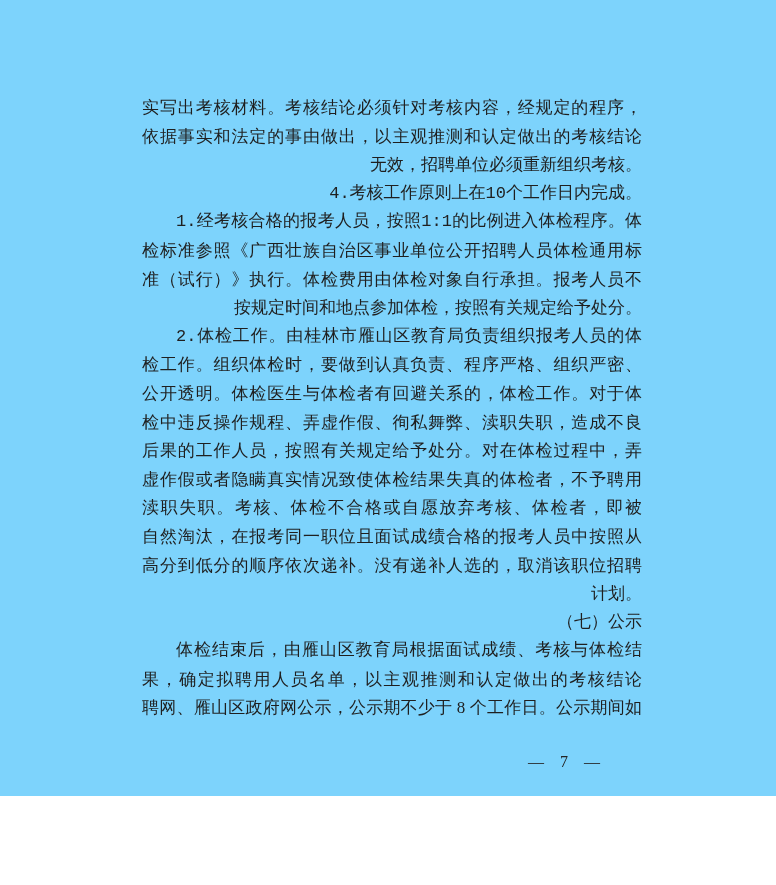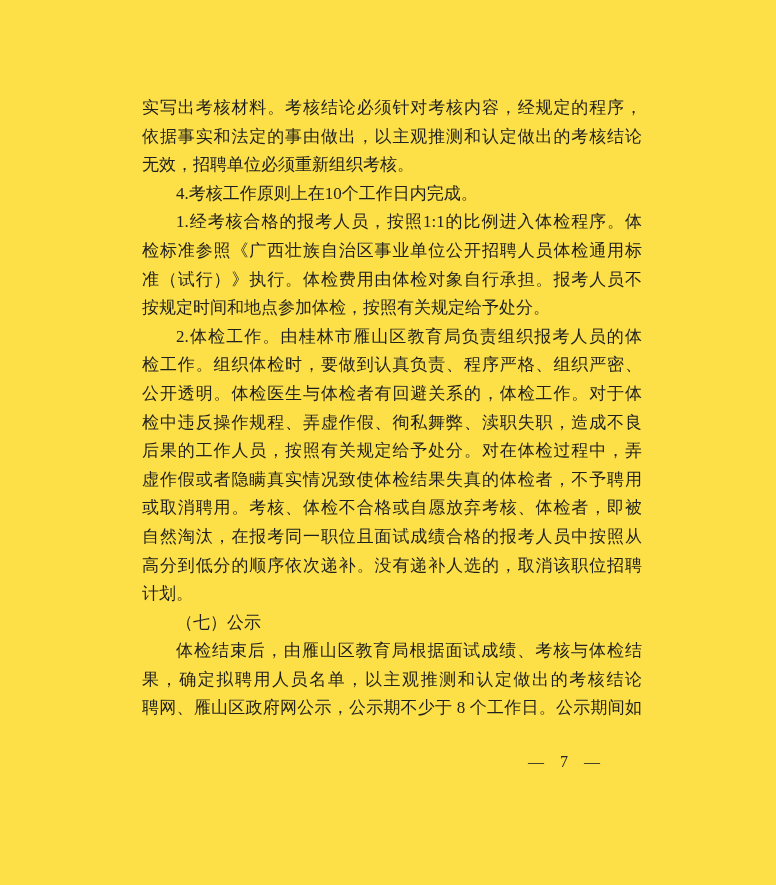--- a/index.html
+++ b/index.html
@@ -7,46 +7,47 @@
     padding: 0;
   }
   body {
     width: 776px;
     height: 885px;
     background: #ffffff;
   }
   .page {
     position: relative;
     width: 776px;
-    height: 885px;
-    background: #fde047;
+    height: 796px;
+    background: #7dd3fc;
     overflow: hidden;
     font-family: "Liberation Serif", "DejaVu Serif", serif;
     color: #1f1f1f;
   }
   .text-block {
     position: absolute;
     left: 142px;
     top: 94px;
     width: 500px;
   }
   .line {
     font-size: 17px;
     line-height: 28.6px;
     height: 28.6px;
     white-space: normal;
-    text-align: left;
+    text-align: right;
   }
   .line.justify {
     text-align: justify;
     text-align-last: justify;
     text-justify: inter-character;
   }
   .line.indent {
     text-indent: 2em;
+    font-family: Liberation Mono, monospace;
   }
   .page-footer {
     position: absolute;
     top: 752px;
     left: 528px;
     font-size: 16px;
     line-height: 20px;
     letter-spacing: 1px;
     word-spacing: 10px;
     color: #242424;
@@ -64,21 +65,21 @@
       <div class="line justify indent">1.经考核合格的报考人员，按照1:1的比例进入体检程序。体</div>
       <div class="line justify">检标准参照《广西壮族自治区事业单位公开招聘人员体检通用标</div>
       <div class="line justify">准（试行）》执行。体检费用由体检对象自行承担。报考人员不</div>
       <div class="line">按规定时间和地点参加体检，按照有关规定给予处分。</div>
       <div class="line justify indent">2.体检工作。由桂林市雁山区教育局负责组织报考人员的体</div>
       <div class="line justify">检工作。组织体检时，要做到认真负责、程序严格、组织严密、</div>
       <div class="line justify">公开透明。体检医生与体检者有回避关系的，体检工作。对于体</div>
       <div class="line justify">检中违反操作规程、弄虚作假、徇私舞弊、渎职失职，造成不良</div>
       <div class="line justify">后果的工作人员，按照有关规定给予处分。对在体检过程中，弄</div>
       <div class="line justify">虚作假或者隐瞒真实情况致使体检结果失真的体检者，不予聘用</div>
-      <div class="line justify">或取消聘用。考核、体检不合格或自愿放弃考核、体检者，即被</div>
+      <div class="line justify">渎职失职。考核、体检不合格或自愿放弃考核、体检者，即被</div>
       <div class="line justify">自然淘汰，在报考同一职位且面试成绩合格的报考人员中按照从</div>
       <div class="line justify">高分到低分的顺序依次递补。没有递补人选的，取消该职位招聘</div>
       <div class="line">计划。</div>
       <div class="line indent">（七）公示</div>
       <div class="line justify indent">体检结束后，由雁山区教育局根据面试成绩、考核与体检结</div>
       <div class="line justify">果，确定拟聘用人员名单，以主观推测和认定做出的考核结论</div>
       <div class="line justify">聘网、雁山区政府网公示，公示期不少于 8 个工作日。公示期间如</div>
     </main>
   <div class="page-footer">— 7 —</div>
 </div>

